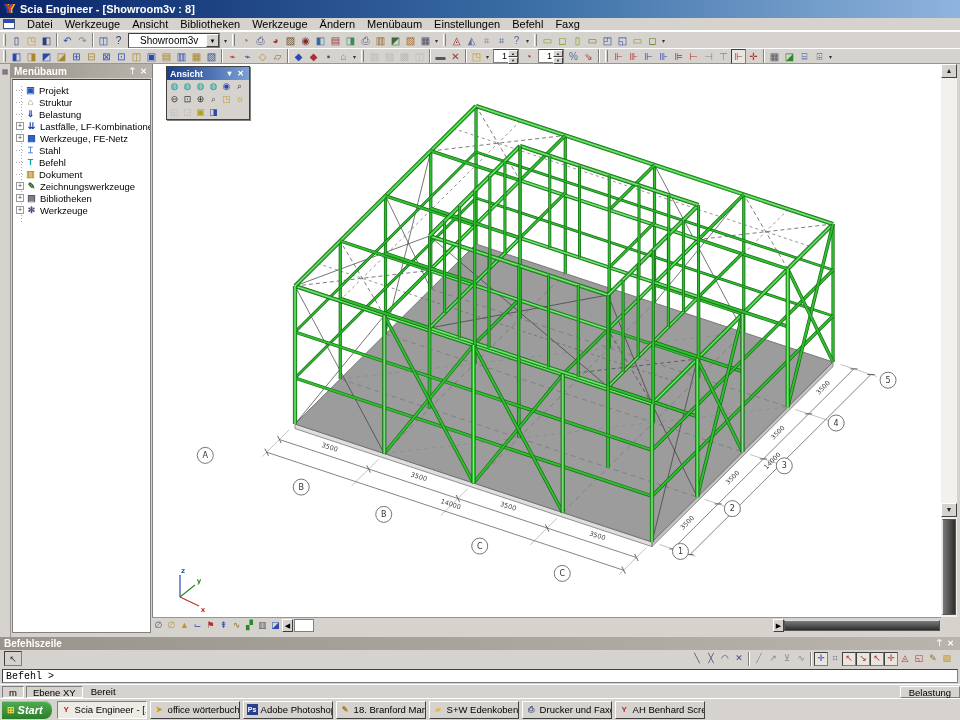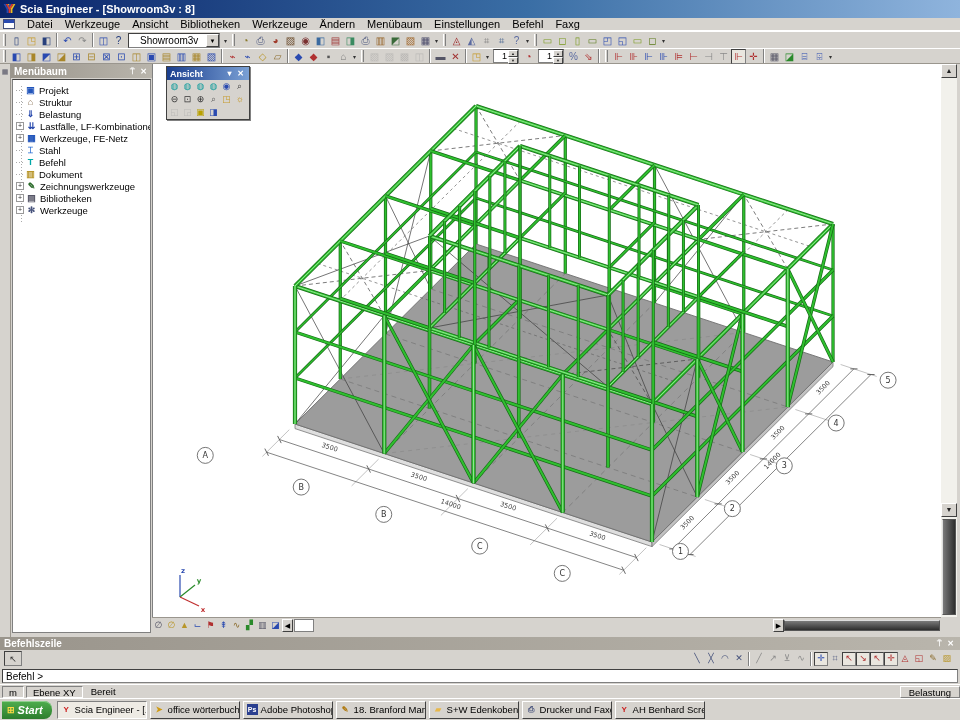--- a/index.html
+++ b/index.html
@@ -99,21 +99,21 @@
   #cmd-caption .sp { flex:1; }
   #cmd-caption .cap-btn { color:#fff; }
   #cmd-tools { position:absolute; left:0; top:650px; width:960px; height:17px; background:#d6d3ce;
     display:flex; align-items:center; }
   #cmd-tools .ticon { width:14px; height:14px; font-size:9px; }
   .cursor-box { width:18px; height:15px; margin-left:4px; background:#d6d3ce; border:1px solid #808080;
     border-top-color:#404040; border-left-color:#404040; font-size:9px; text-align:center; line-height:14px; color:#333; }
   #cmd-input-row { position:absolute; left:0; top:667px; width:960px; height:17px; background:#d6d3ce;
     display:flex; align-items:center; padding:0 2px; }
   #cmd-input { flex:1; height:14px; background:#fff; border:1px solid #808080; border-top-color:#404040;
-    border-left-color:#404040; font-size:10px; line-height:13px; padding-left:3px; font-family:Liberation Sans, sans-serif; }
+    border-left-color:#404040; font-size:10px; line-height:13px; padding-left:3px; font-family:Liberation Mono, monospace; }
 
   
   #statusbar { position:absolute; left:0; top:684px; width:960px; height:14px; background:#d6d3ce;
     border-top:1px solid #fff; display:flex; align-items:center; font-size:9.5px; }
   .st-cell { height:12px; line-height:11px; padding:0 6px; border:1px solid #808080;
     border-bottom-color:#fff; border-right-color:#fff; margin-left:2px; }
   .st-flat { padding:0 8px; }
   .st-right { margin-left:auto; height:12px; line-height:11px; padding:0 8px; border:1px solid #fff;
     border-bottom-color:#808080; border-right-color:#808080; }
 

